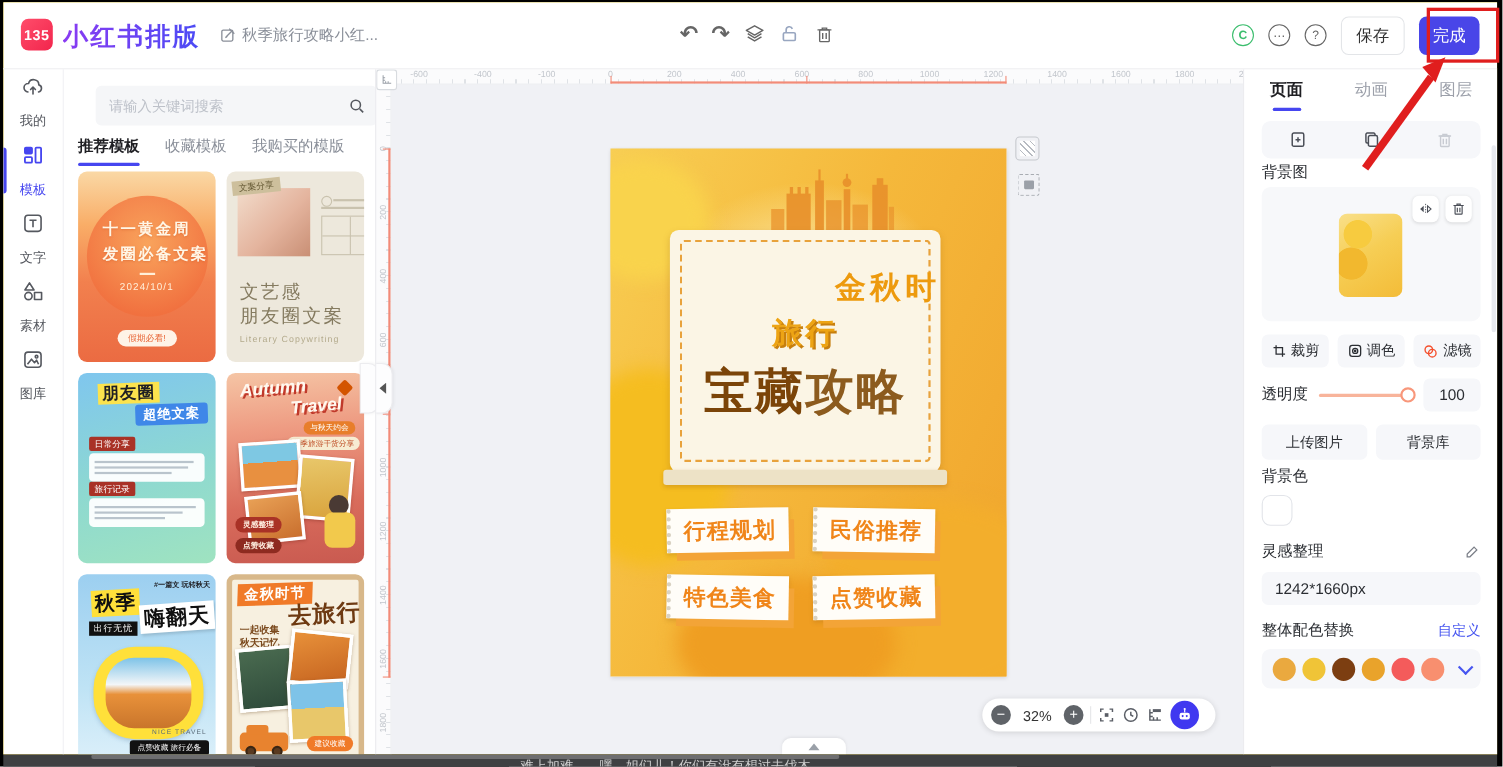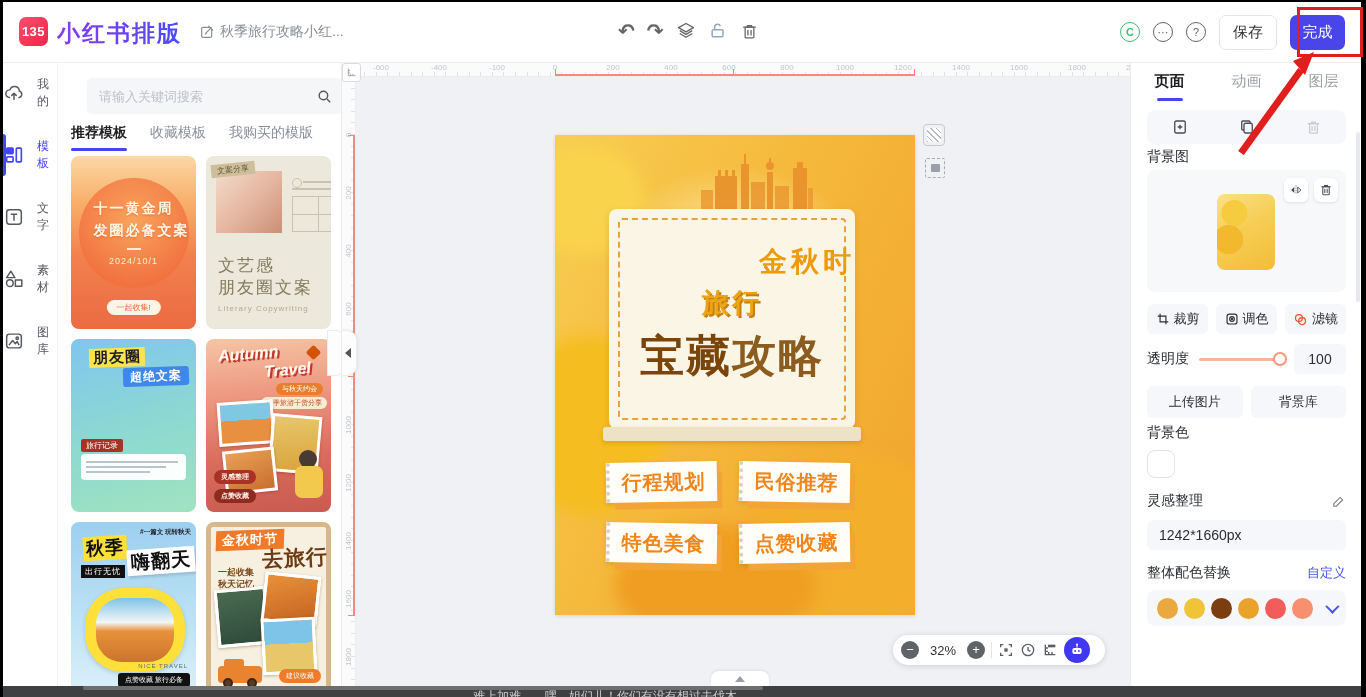--- a/index.html
+++ b/index.html
@@ -17,21 +17,21 @@
   .midtools{position:absolute;left:615px;top:18px;display:flex;align-items:center;gap:12px;color:#666;}
   .midtools .u{font-size:20px;line-height:22px;color:#666;font-weight:bold;}
   .hright{position:absolute;right:16px;top:0;height:60px;display:flex;align-items:center;gap:13px;}
   .circ{width:20px;height:20px;border-radius:50%;border:1.6px solid #666;color:#666;display:flex;align-items:center;justify-content:center;font-size:11px;box-sizing:border-box;}
   .circ.green{border-color:#3CBE6E;color:#3CBE6E;font-weight:bold;}
   .btn-save{width:58px;height:35px;border-radius:7px;border:1px solid #E3E5E8;background:#fff;color:#333;font-size:15px;display:flex;align-items:center;justify-content:center;cursor:pointer;}
   .btn-done{width:55px;height:35px;border-radius:7px;border:none;background:#4945E8;color:#fff;font-size:15px;display:flex;align-items:center;justify-content:center;cursor:pointer;}
 
   
   .rail{position:absolute;left:0;top:60px;width:54px;height:624px;background:#fff;border-right:1px solid #F1F1F4;z-index:9;}
-  .rail-item{position:relative;height:62px;display:flex;flex-direction:row;align-items:center;justify-content:center;gap:12px;color:#55585F;cursor:pointer;}
+  .rail-item{position:relative;height:62px;display:flex;flex-direction:column;align-items:center;justify-content:center;gap:12px;color:#55585F;cursor:pointer;}
   .rail-item .lbl{font-size:12px;}
   .rail-item.active{color:#4646F0;}
   .rail-ind{position:absolute;left:0;top:10px;width:3px;height:42px;background:#4646F0;border-radius:0 3px 3px 0;}
 
   
   .tpanel{position:absolute;left:54px;top:60px;width:284px;height:624px;background:#fff;border-right:1px solid #ECECEF;overflow:hidden;z-index:8;}
   .search{position:absolute;left:30px;top:16px;width:256px;height:36px;background:#F5F6F8;border-radius:5px;display:flex;align-items:center;box-sizing:border-box;padding:0 10px;}
   .search input{flex:1;border:none;outline:none;background:transparent;font-size:13px;color:#333;font-family:inherit;}
   .search input::placeholder{color:#BDC1C9;}
   .ttabs{position:absolute;left:14px;top:62px;display:flex;gap:23px;font-size:14px;color:#8A8F99;}
@@ -308,38 +308,46 @@
         <span class="ttab">我购买的模版</span>
       </div>
       <div class="tgrid">
 
         <div class="tpl tpl-1">
           <i class="t1-sun"></i>
           <div class="t1-t">十一黄金周</div>
           <div class="t1-t t1-t2">发圈必备文案</div>
           <i class="t1-div"></i>
           <div class="t1-date">2024/10/1</div>
-          <div class="t1-badge">一起收集!</div>
+          <div class="t1-badge">假期必看!</div>
         </div>
 
         <div class="tpl tpl-2">
           <div class="t2-photo"></div>
           <div class="t2-tag">文案分享</div>
           <i class="t2-circ"></i>
           <i class="t2-line" style="left:97px;top:25px;width:34px;"></i>
           <i class="t2-line" style="left:86px;top:32px;width:46px;"></i>
           <div class="t2-grid"></div>
           <div class="t2-title" style="top:98px;">文艺感</div>
           <div class="t2-title" style="top:120px;">朋友圈文案</div>
           <div class="t2-sub">Literary Copywriting</div>
         </div>
 
         <div class="tpl tpl-3">
           <div class="t3-h1">朋友圈</div>
           <div class="t3-h2">超绝文案</div>
+          <div class="t3-sec" style="top:54px;">
+            <span class="t3-tag">日常分享</span>
+            <div class="t3-blk">
+                <i style="width:90px;"></i>
+                <i style="width:85px;"></i>
+                <i style="width:70px;"></i>
+              </div>
+          </div>
           <div class="t3-sec" style="top:95px;">
             <span class="t3-tag">旅行记录</span>
             <div class="t3-blk">
                 <i style="width:92px;"></i>
                 <i style="width:80px;"></i>
                 <i style="width:64px;"></i>
               </div>
           </div>
         </div>
 

